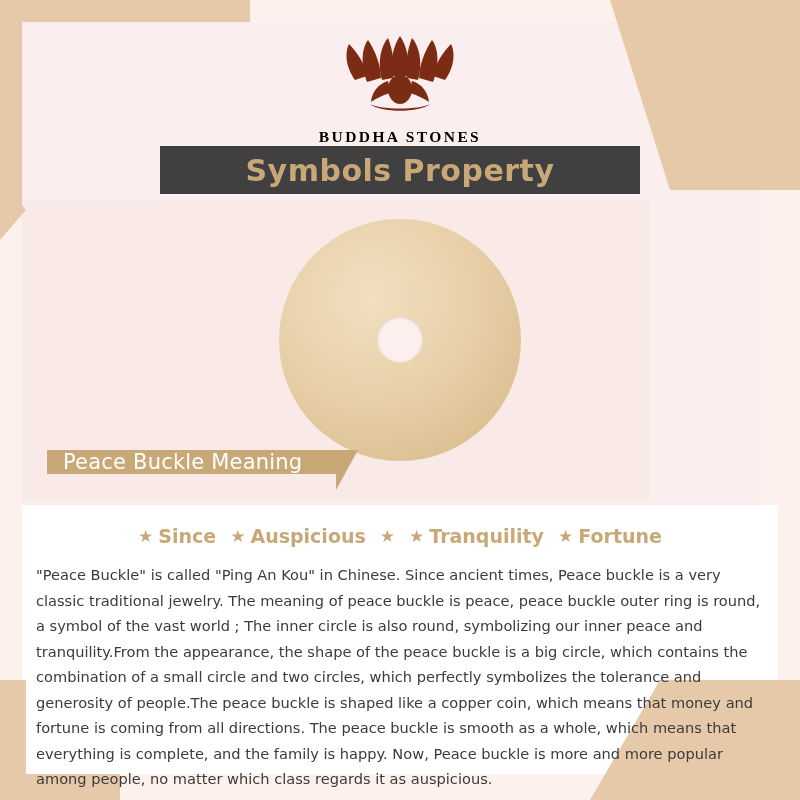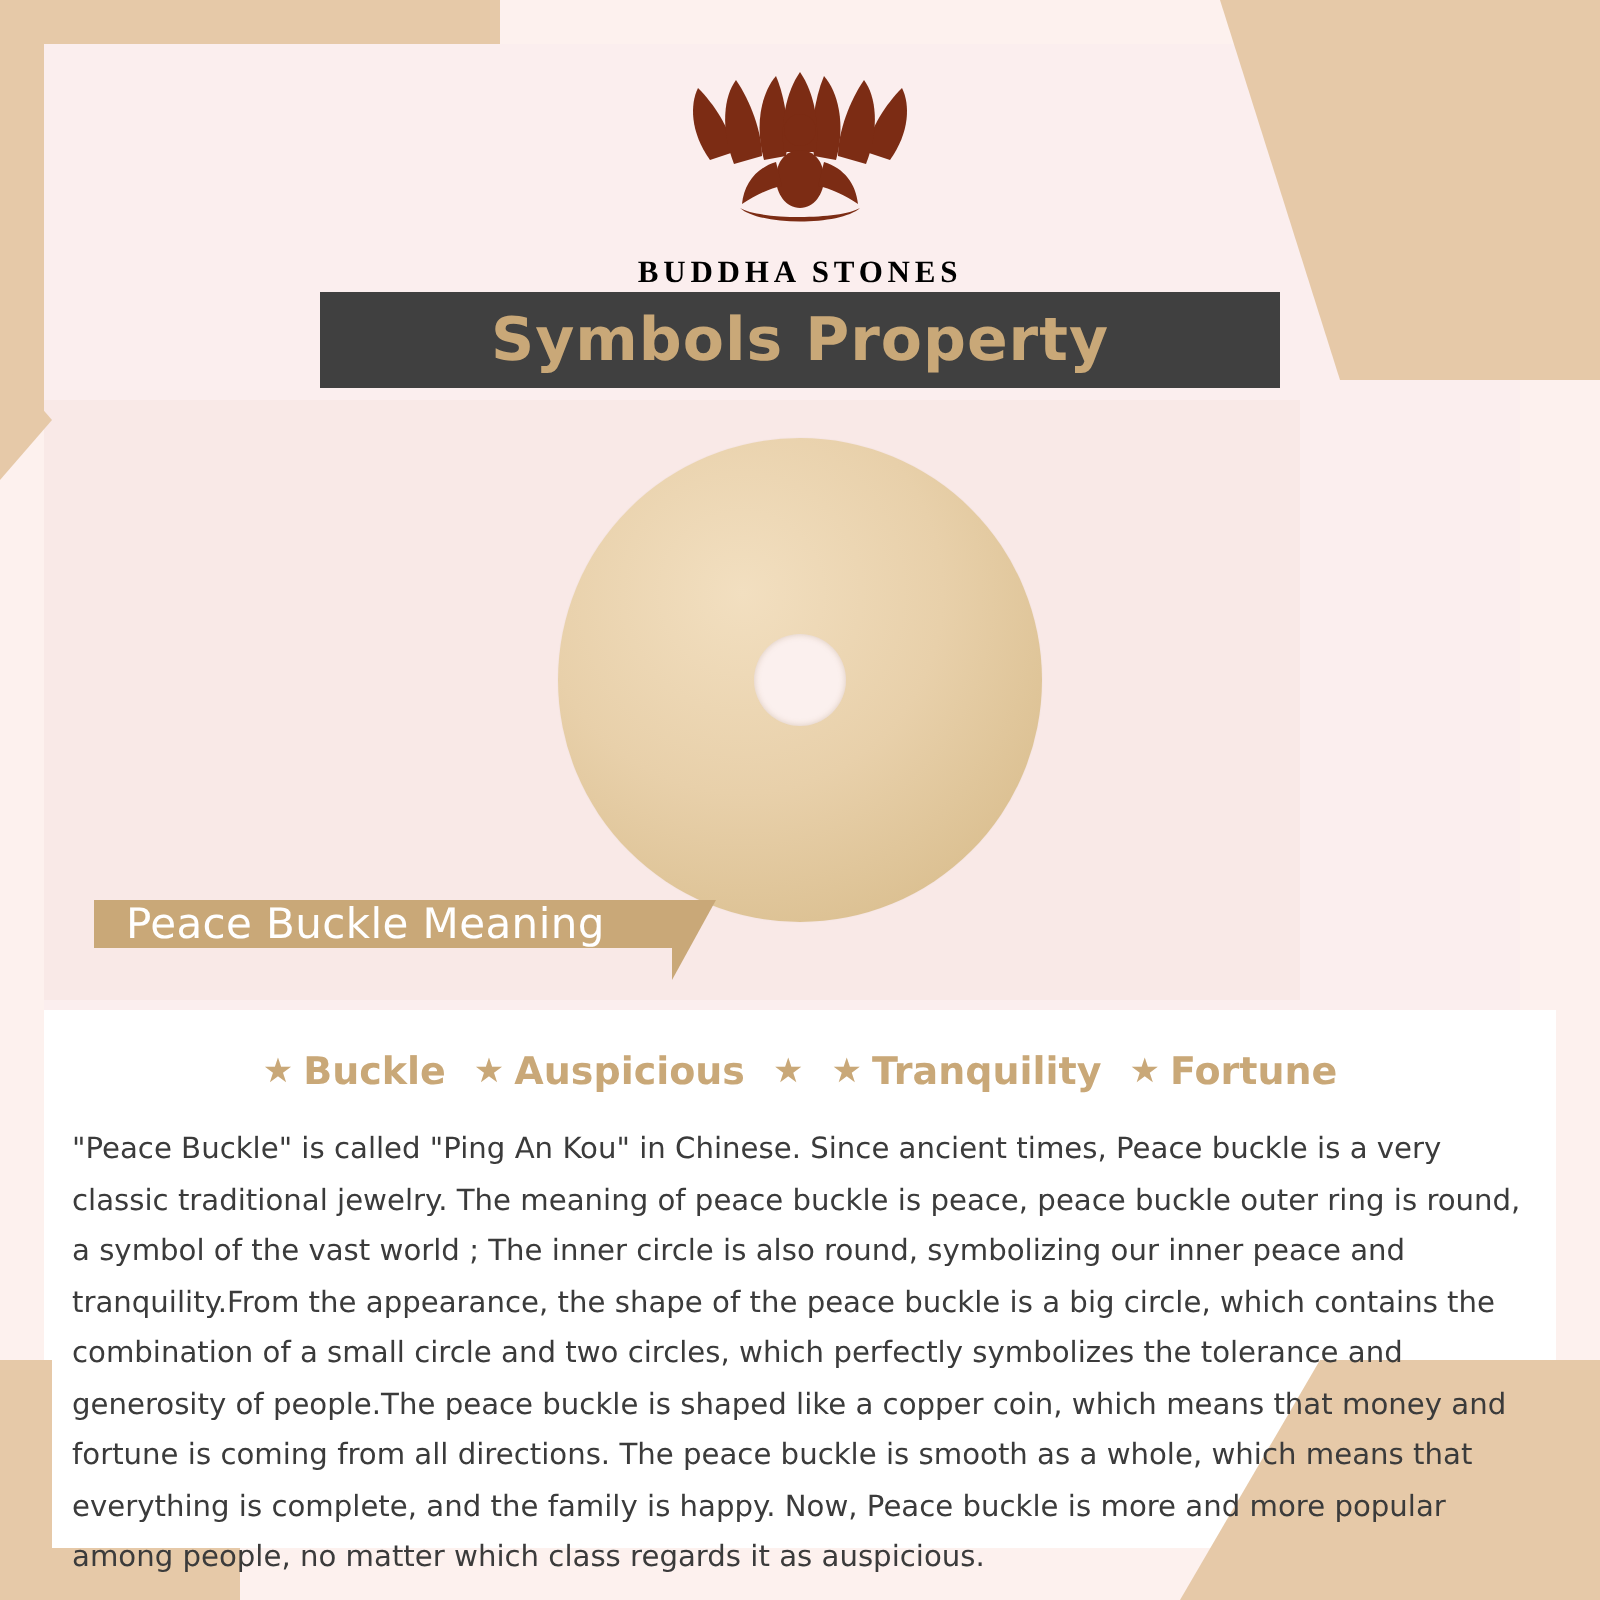--- a/index.html
+++ b/index.html
@@ -275,21 +275,21 @@
     <div class="donut"></div>
   </div>
 
   <div class="ribbon">
     <span>Peace Buckle Meaning</span>
   </div>
 
   <div class="keywords">
     <div class="kw">
       <span class="star">★</span>
-      <span>Buckle</span>
+      <span>Since</span>
     </div>
     <div class="kw">
       <span class="star">★</span>
       <span>Auspicious</span>
     </div>
     <div class="kw">
       <span class="star">★</span>
     </div>
     <div class="kw">
       <span class="star">★</span>

